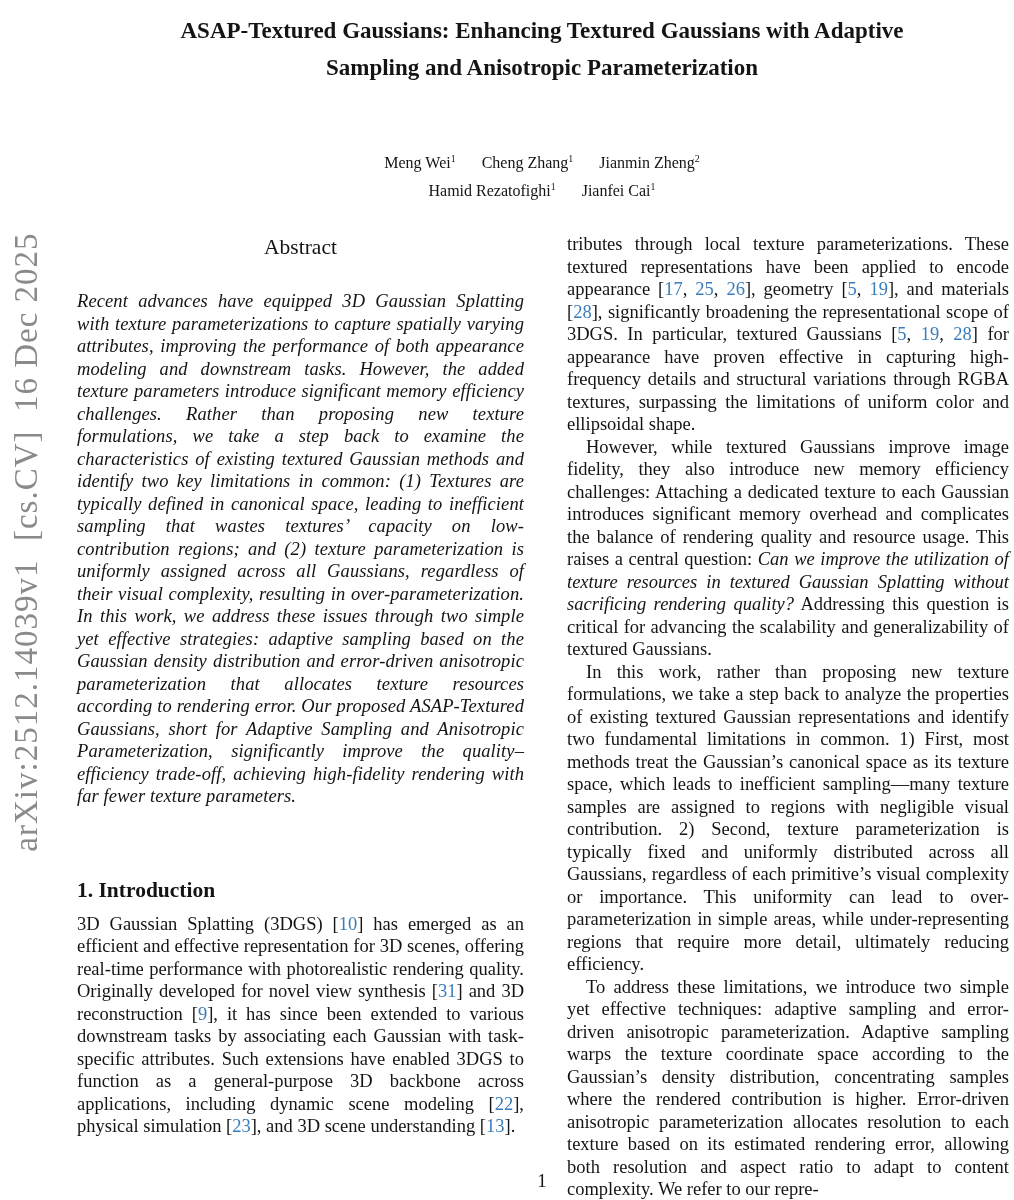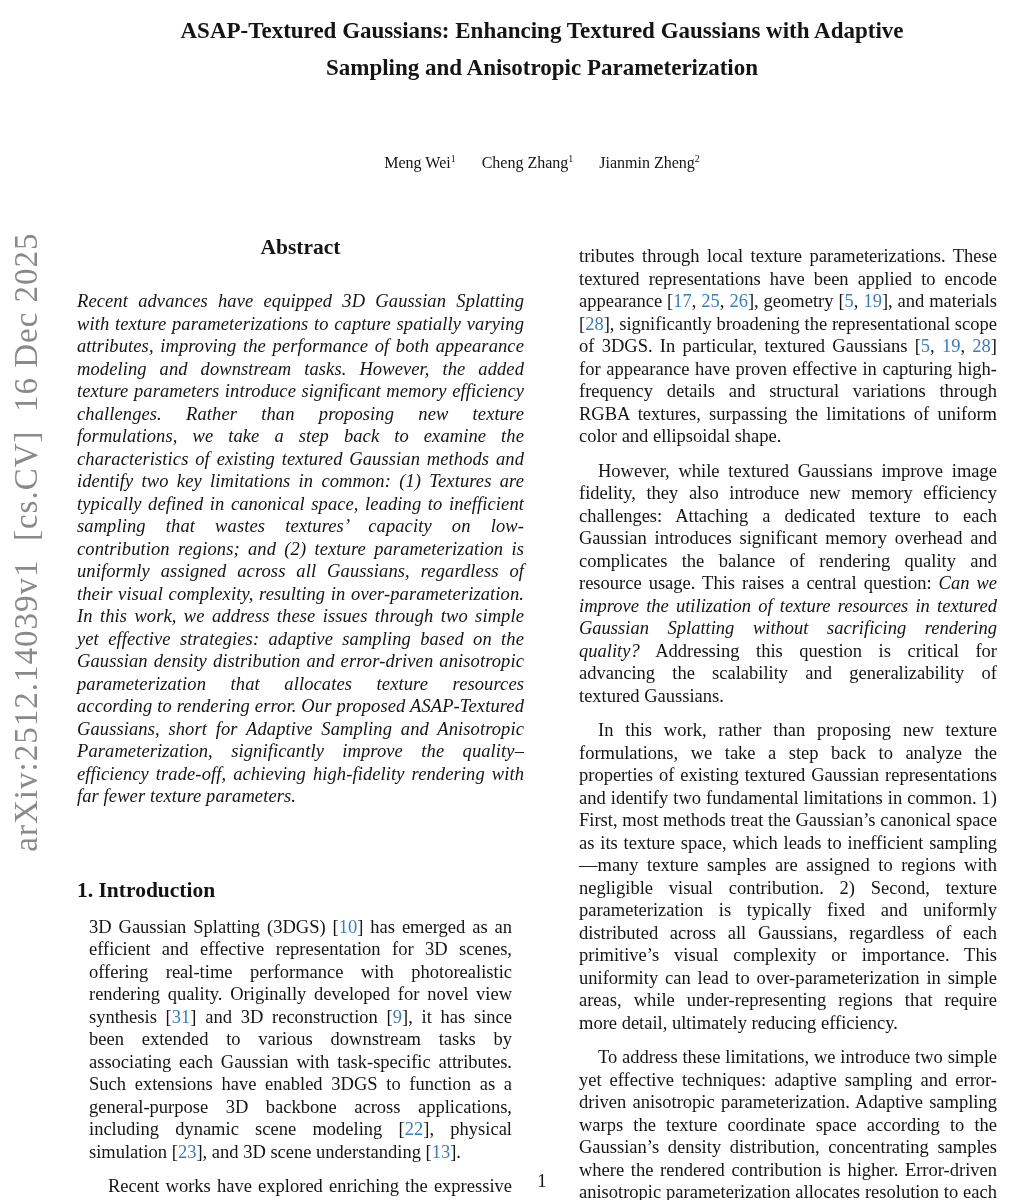--- a/index.html
+++ b/index.html
@@ -41,34 +41,34 @@
 
   .col{
     position:absolute;top:233px;
     font-size:18.5px;line-height:22.5px;
     text-align:justify;
   }
   .col-left{left:77px;width:447px;}
   .col-right{left:567px;width:442px;}
 
   .abstract-heading{
-    text-align:center;font-weight:bold;
+    text-align:center;font-weight:normal;
     font-size:21.5px;line-height:28px;
     margin:0 0 29px 0;
   }
   .abstract-body{
     margin:0;font-style:italic;
     letter-spacing:0.1px;
   }
   .section-heading{
     font-size:21.5px;line-height:28px;font-weight:bold;
     text-align:left;
     margin:68px 0 9px 0;
   }
-  .body-par{margin:12px;}
+  .body-par{margin:0;}
   .indent{text-indent:19px;}
   .cite{color:var(--cite);}
   .it{font-style:italic;}
 
   .page-number{
     position:absolute;top:1170px;left:70px;width:944px;
     text-align:center;font-size:19px;
   }
 </style>
 </head>
@@ -78,28 +78,28 @@
 
   <div class="arxiv-stamp">arXiv:2512.14039v1  [cs.CV]  16 Dec 2025</div>
 
   <h1 class="title">
     <span class="tline">ASAP-Textured Gaussians: Enhancing Textured Gaussians with Adaptive</span>
     <span class="tline">Sampling and Anisotropic Parameterization</span>
   </h1>
 
   <div class="authors">
     <div><span>Meng Wei</span><span class="sup">1</span><span class="gap"></span><span>Cheng Zhang</span><span class="sup">1</span><span class="gap"></span><span>Jianmin Zheng</span><span class="sup">2</span></div>
+    <div><span>Hamid Rezatofighi</span><span class="sup">1</span><span class="gap"></span><span>Jianfei Cai</span><span class="sup">1</span></div>
   </div>
 
   <div class="col col-left">
     <div class="abstract-heading">Abstract</div>
     <p class="abstract-body">Recent advances have equipped 3D Gaussian Splatting with texture parameterizations to capture spatially varying attributes, improving the performance of both appearance modeling and downstream tasks. However, the added texture parameters introduce significant memory efficiency challenges. Rather than proposing new texture formulations, we take a step back to examine the characteristics of existing textured Gaussian methods and identify two key limitations in common: (1) Textures are typically defined in canonical space, leading to inefficient sampling that wastes textures’ capacity on low-contribution regions; and (2) texture parameterization is uniformly assigned across all Gaussians, regardless of their visual complexity, resulting in over-parameterization. In this work, we address these issues through two simple yet effective strategies: adaptive sampling based on the Gaussian density distribution and error-driven anisotropic parameterization that allocates texture resources according to rendering error. Our proposed ASAP-Textured Gaussians, short for Adaptive Sampling and Anisotropic Parameterization, significantly improve the quality–efficiency trade-off, achieving high-fidelity rendering with far fewer texture parameters.</p>
     <div class="section-heading">1. Introduction</div>
     <p class="body-par"><span>3D Gaussian Splatting (3DGS) [</span><span class="cite">10</span><span>] has emerged as an efficient and effective representation for 3D scenes, offering real-time performance with photorealistic rendering quality. Originally developed for novel view synthesis [</span><span class="cite">31</span><span>] and 3D reconstruction [</span><span class="cite">9</span><span>], it has since been extended to various downstream tasks by associating each Gaussian with task-specific attributes. Such extensions have enabled 3DGS to function as a general-purpose 3D backbone across applications, including dynamic scene modeling [</span><span class="cite">22</span><span>], physical simulation [</span><span class="cite">23</span><span>], and 3D scene understanding [</span><span class="cite">13</span><span>].</span></p>
-    <p class="body-par indent"><span>Recent works have explored enriching the expressive capacity of Gaussians by embedding spatially varying at-</span></p>
   </div>
 
   <div class="col col-right">
     <p class="body-par"><span>tributes through local texture parameterizations. These textured representations have been applied to encode appearance [</span><span class="cite">17</span><span>, </span><span class="cite">25</span><span>, </span><span class="cite">26</span><span>], geometry [</span><span class="cite">5</span><span>, </span><span class="cite">19</span><span>], and materials [</span><span class="cite">28</span><span>], significantly broadening the representational scope of 3DGS. In particular, textured Gaussians [</span><span class="cite">5</span><span>, </span><span class="cite">19</span><span>, </span><span class="cite">28</span><span>] for appearance have proven effective in capturing high-frequency details and structural variations through RGBA textures, surpassing the limitations of uniform color and ellipsoidal shape.</span></p>
     <p class="body-par indent"><span>However, while textured Gaussians improve image fidelity, they also introduce new memory efficiency challenges: Attaching a dedicated texture to each Gaussian introduces significant memory overhead and complicates the balance of rendering quality and resource usage. This raises a central question: </span><span class="it">Can we improve the utilization of texture resources in textured Gaussian Splatting without sacrificing rendering quality?</span><span> Addressing this question is critical for advancing the scalability and generalizability of textured Gaussians.</span></p>
     <p class="body-par indent"><span>In this work, rather than proposing new texture formulations, we take a step back to analyze the properties of existing textured Gaussian representations and identify two fundamental limitations in common. 1) First, most methods treat the Gaussian’s canonical space as its texture space, which leads to inefficient sampling—many texture samples are assigned to regions with negligible visual contribution. 2) Second, texture parameterization is typically fixed and uniformly distributed across all Gaussians, regardless of each primitive’s visual complexity or importance. This uniformity can lead to over-parameterization in simple areas, while under-representing regions that require more detail, ultimately reducing efficiency.</span></p>
     <p class="body-par indent"><span>To address these limitations, we introduce two simple yet effective techniques: adaptive sampling and error-driven anisotropic parameterization. Adaptive sampling warps the texture coordinate space according to the Gaussian’s density distribution, concentrating samples where the rendered contribution is higher. Error-driven anisotropic parameterization allocates resolution to each texture based on its estimated rendering error, allowing both resolution and aspect ratio to adapt to content complexity. We refer to our repre-</span></p>
   </div>
 
   <div class="page-number">1</div>

